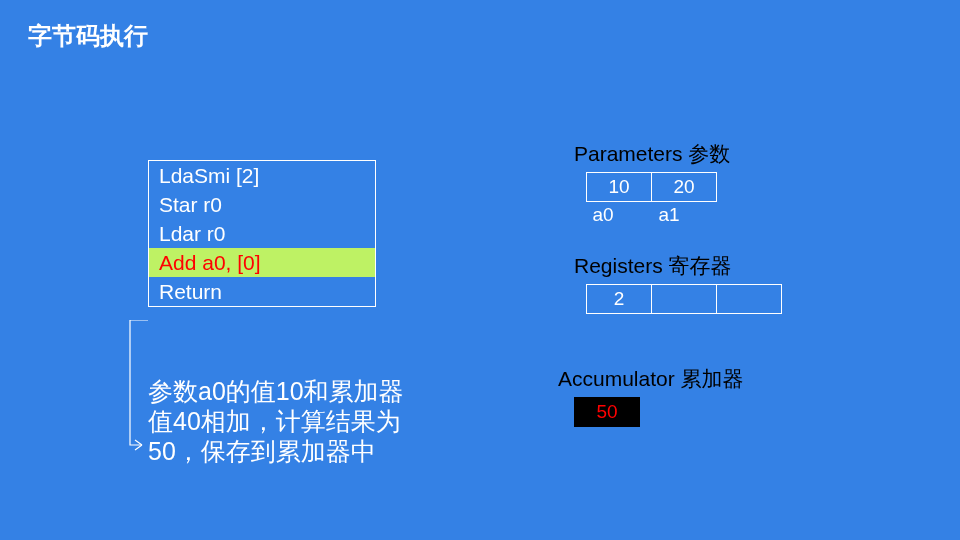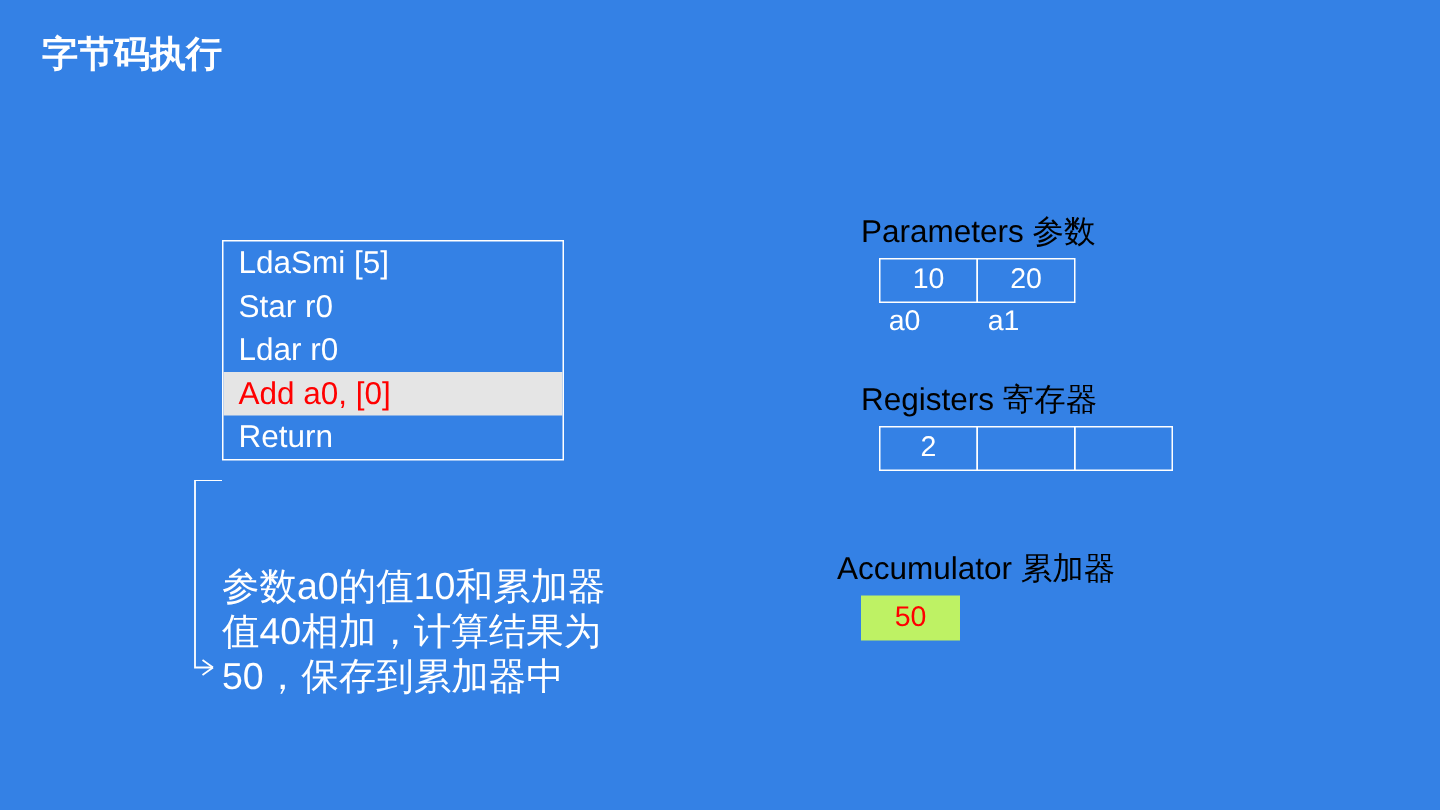--- a/index.html
+++ b/index.html
@@ -26,21 +26,21 @@
     width: 228px;
     border: 1px solid #ffffff;
   }
   .bytecode-line {
     font-size: 21px;
     line-height: 29px;
     padding: 0 10px;
     color: #ffffff;
   }
   .bytecode-line.highlight {
-    background: #e5e5e5;
+    background: #bef264;
     color: #FF0000;
   }
   .annotation {
     position: absolute;
     top: 376px;
     left: 148px;
     width: 260px;
     font-size: 25px;
     line-height: 30px;
     color: #ffffff;
@@ -66,21 +66,21 @@
     height: 30px;
     display: flex;
     align-items: center;
     justify-content: center;
     font-size: 19px;
     color: #ffffff;
     margin-left: -1px;
   }
   .cell:first-child { margin-left: 0; }
   .cell.highlight {
-    background: #bef264;
+    background: #000000;
     color: #FF0000;
     border: 1px solid #ffffff;
   }
   .cell-labels {
     display: flex;
     margin-top: 2px;
   }
   .cell-label {
     min-width: 66px;
     text-align: center;
@@ -92,21 +92,21 @@
   .acc-block   { top: 365px; left: 558px; }
   .acc-block .section-label { margin-left: 0; }
   .acc-block .cells { margin-left: 0; }
 </style>
 </head>
 <body>
 
 <div class="title">字节码执行</div>
 
 <div class="bytecode-box">
-  <div class="bytecode-line">LdaSmi [5]</div>
+  <div class="bytecode-line">LdaSmi [2]</div>
   <div class="bytecode-line">Star r0</div>
   <div class="bytecode-line">Ldar r0</div>
   <div class="bytecode-line highlight">Add a0, [0]</div>
   <div class="bytecode-line">Return</div>
 </div>
 
 <svg class="arrow-connector" width="40" height="140">
   <path d="M 30 0 L 12 0 L 12 125 L 24 125" stroke="#ffffff" stroke-width="1.2" fill="none"></path>
   <path d="M 24 125 L 17 120 M 24 125 L 17 130" stroke="#ffffff" stroke-width="1.2" fill="none"></path>
 </svg>

